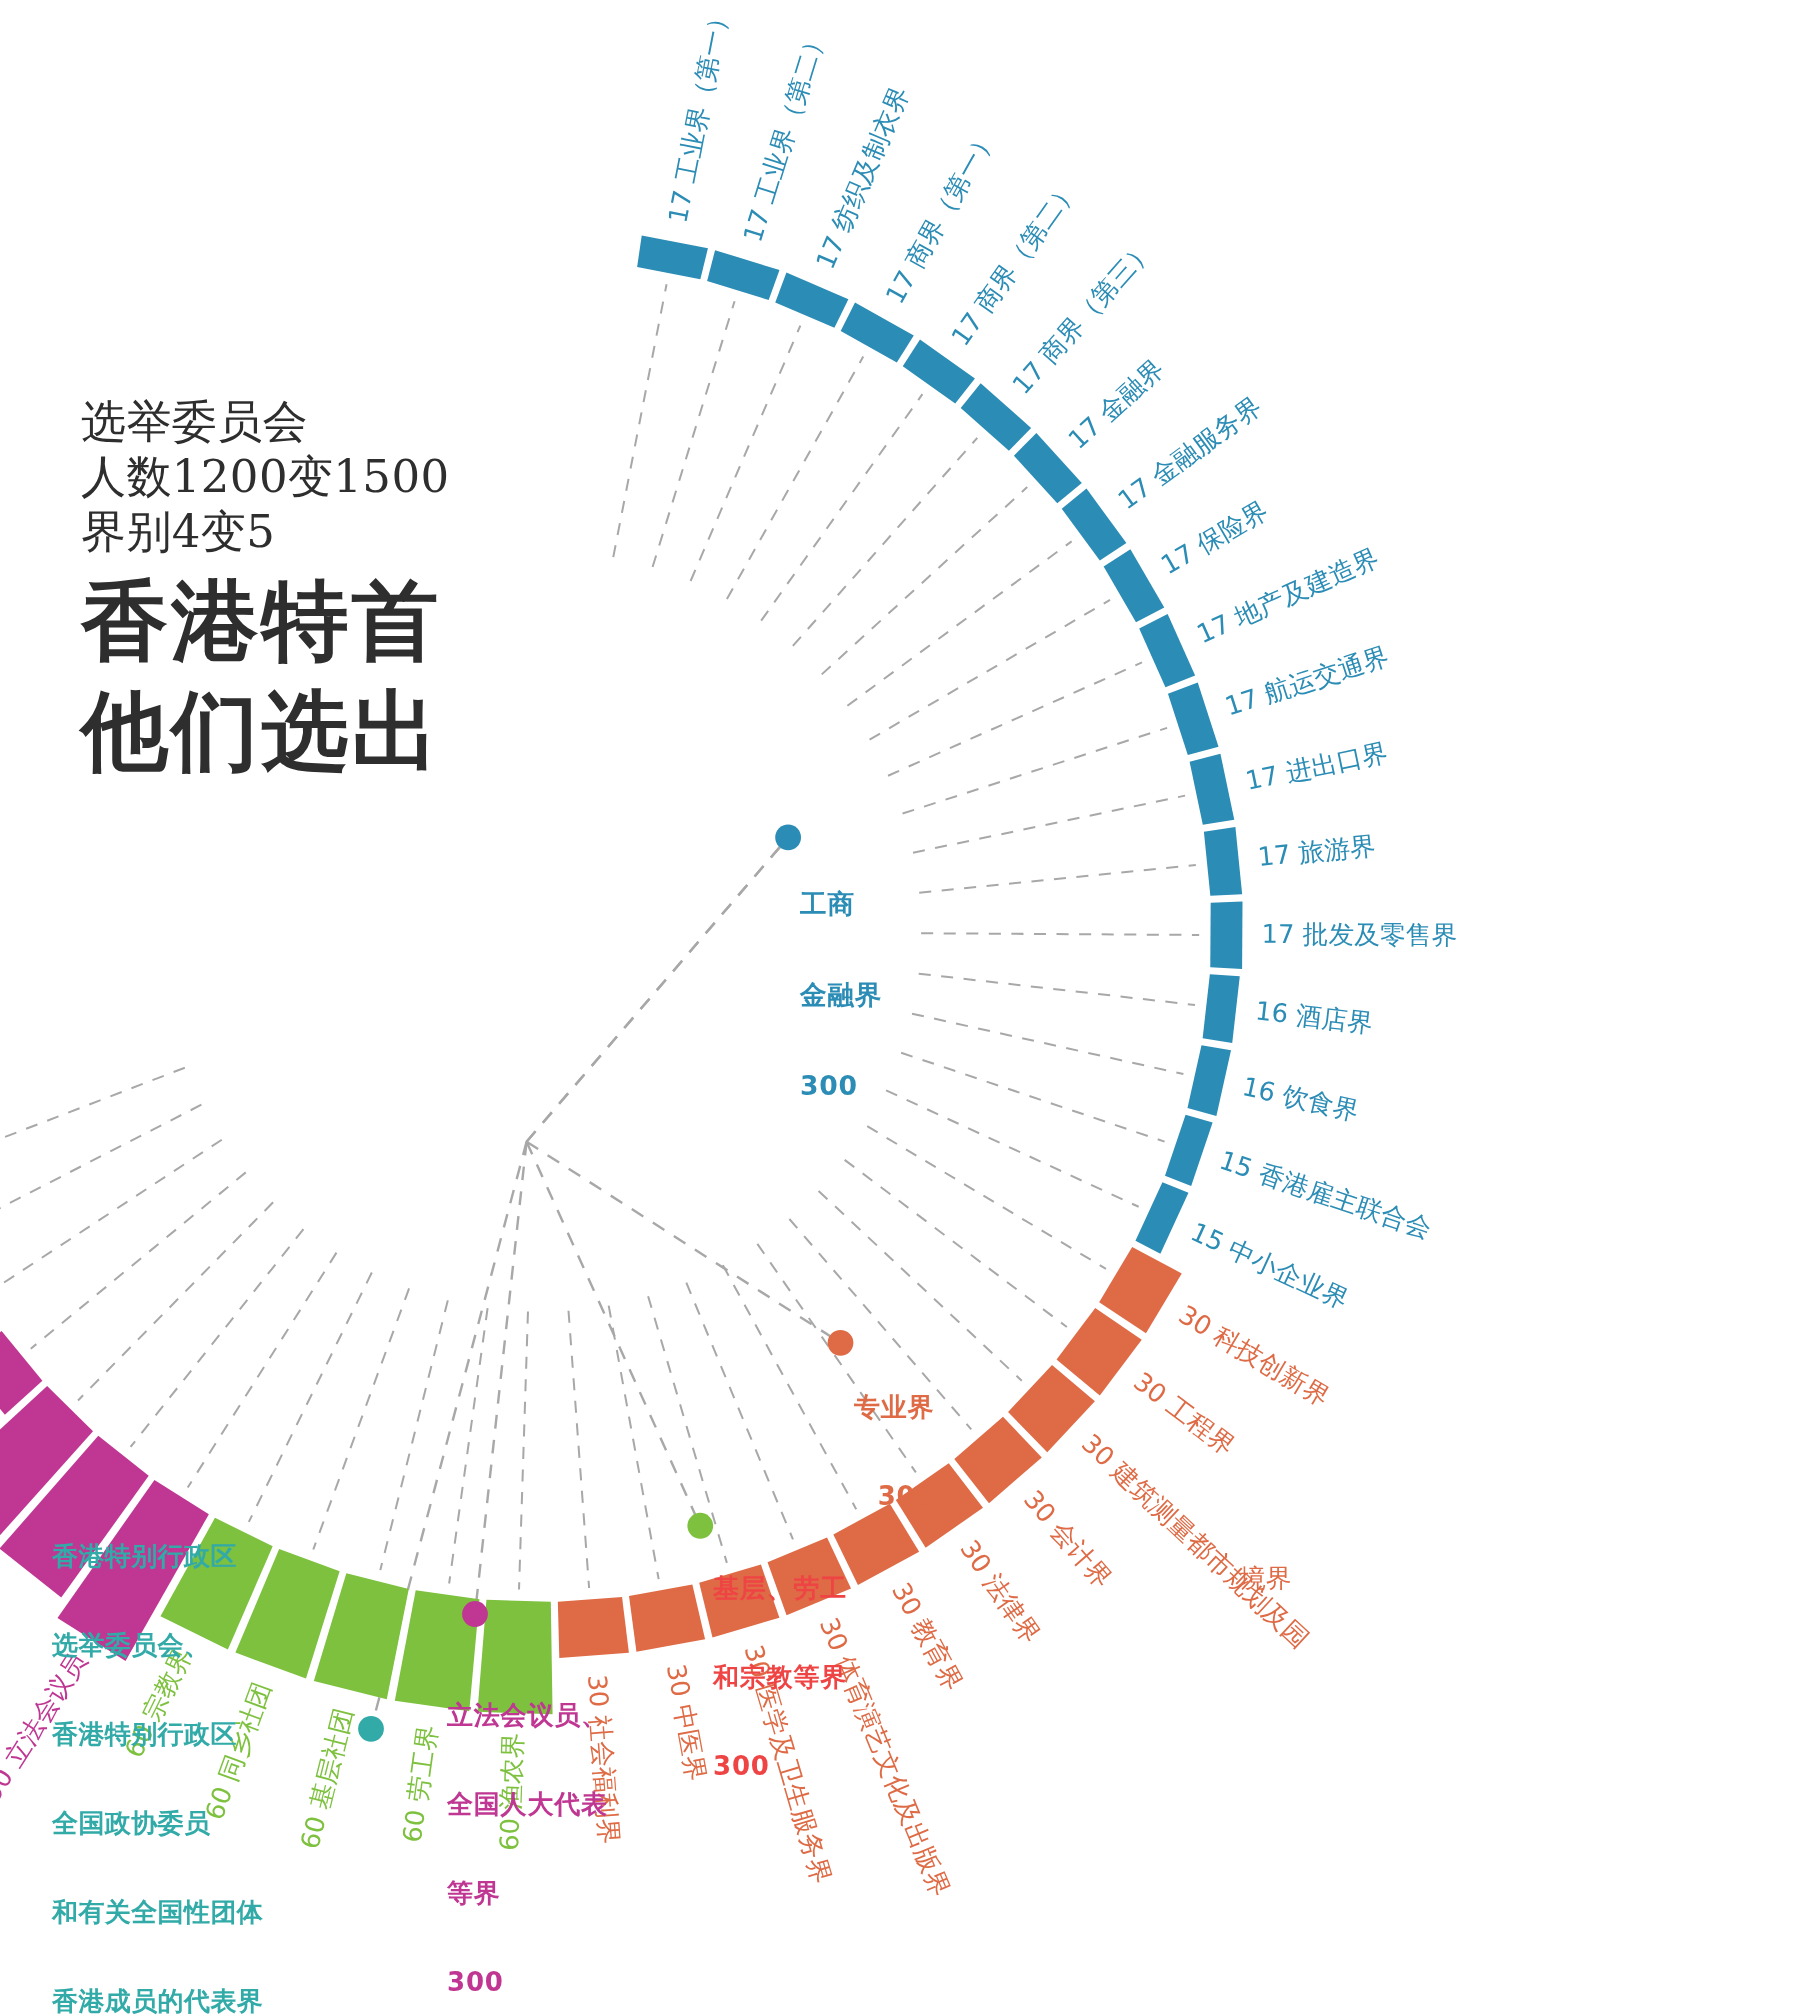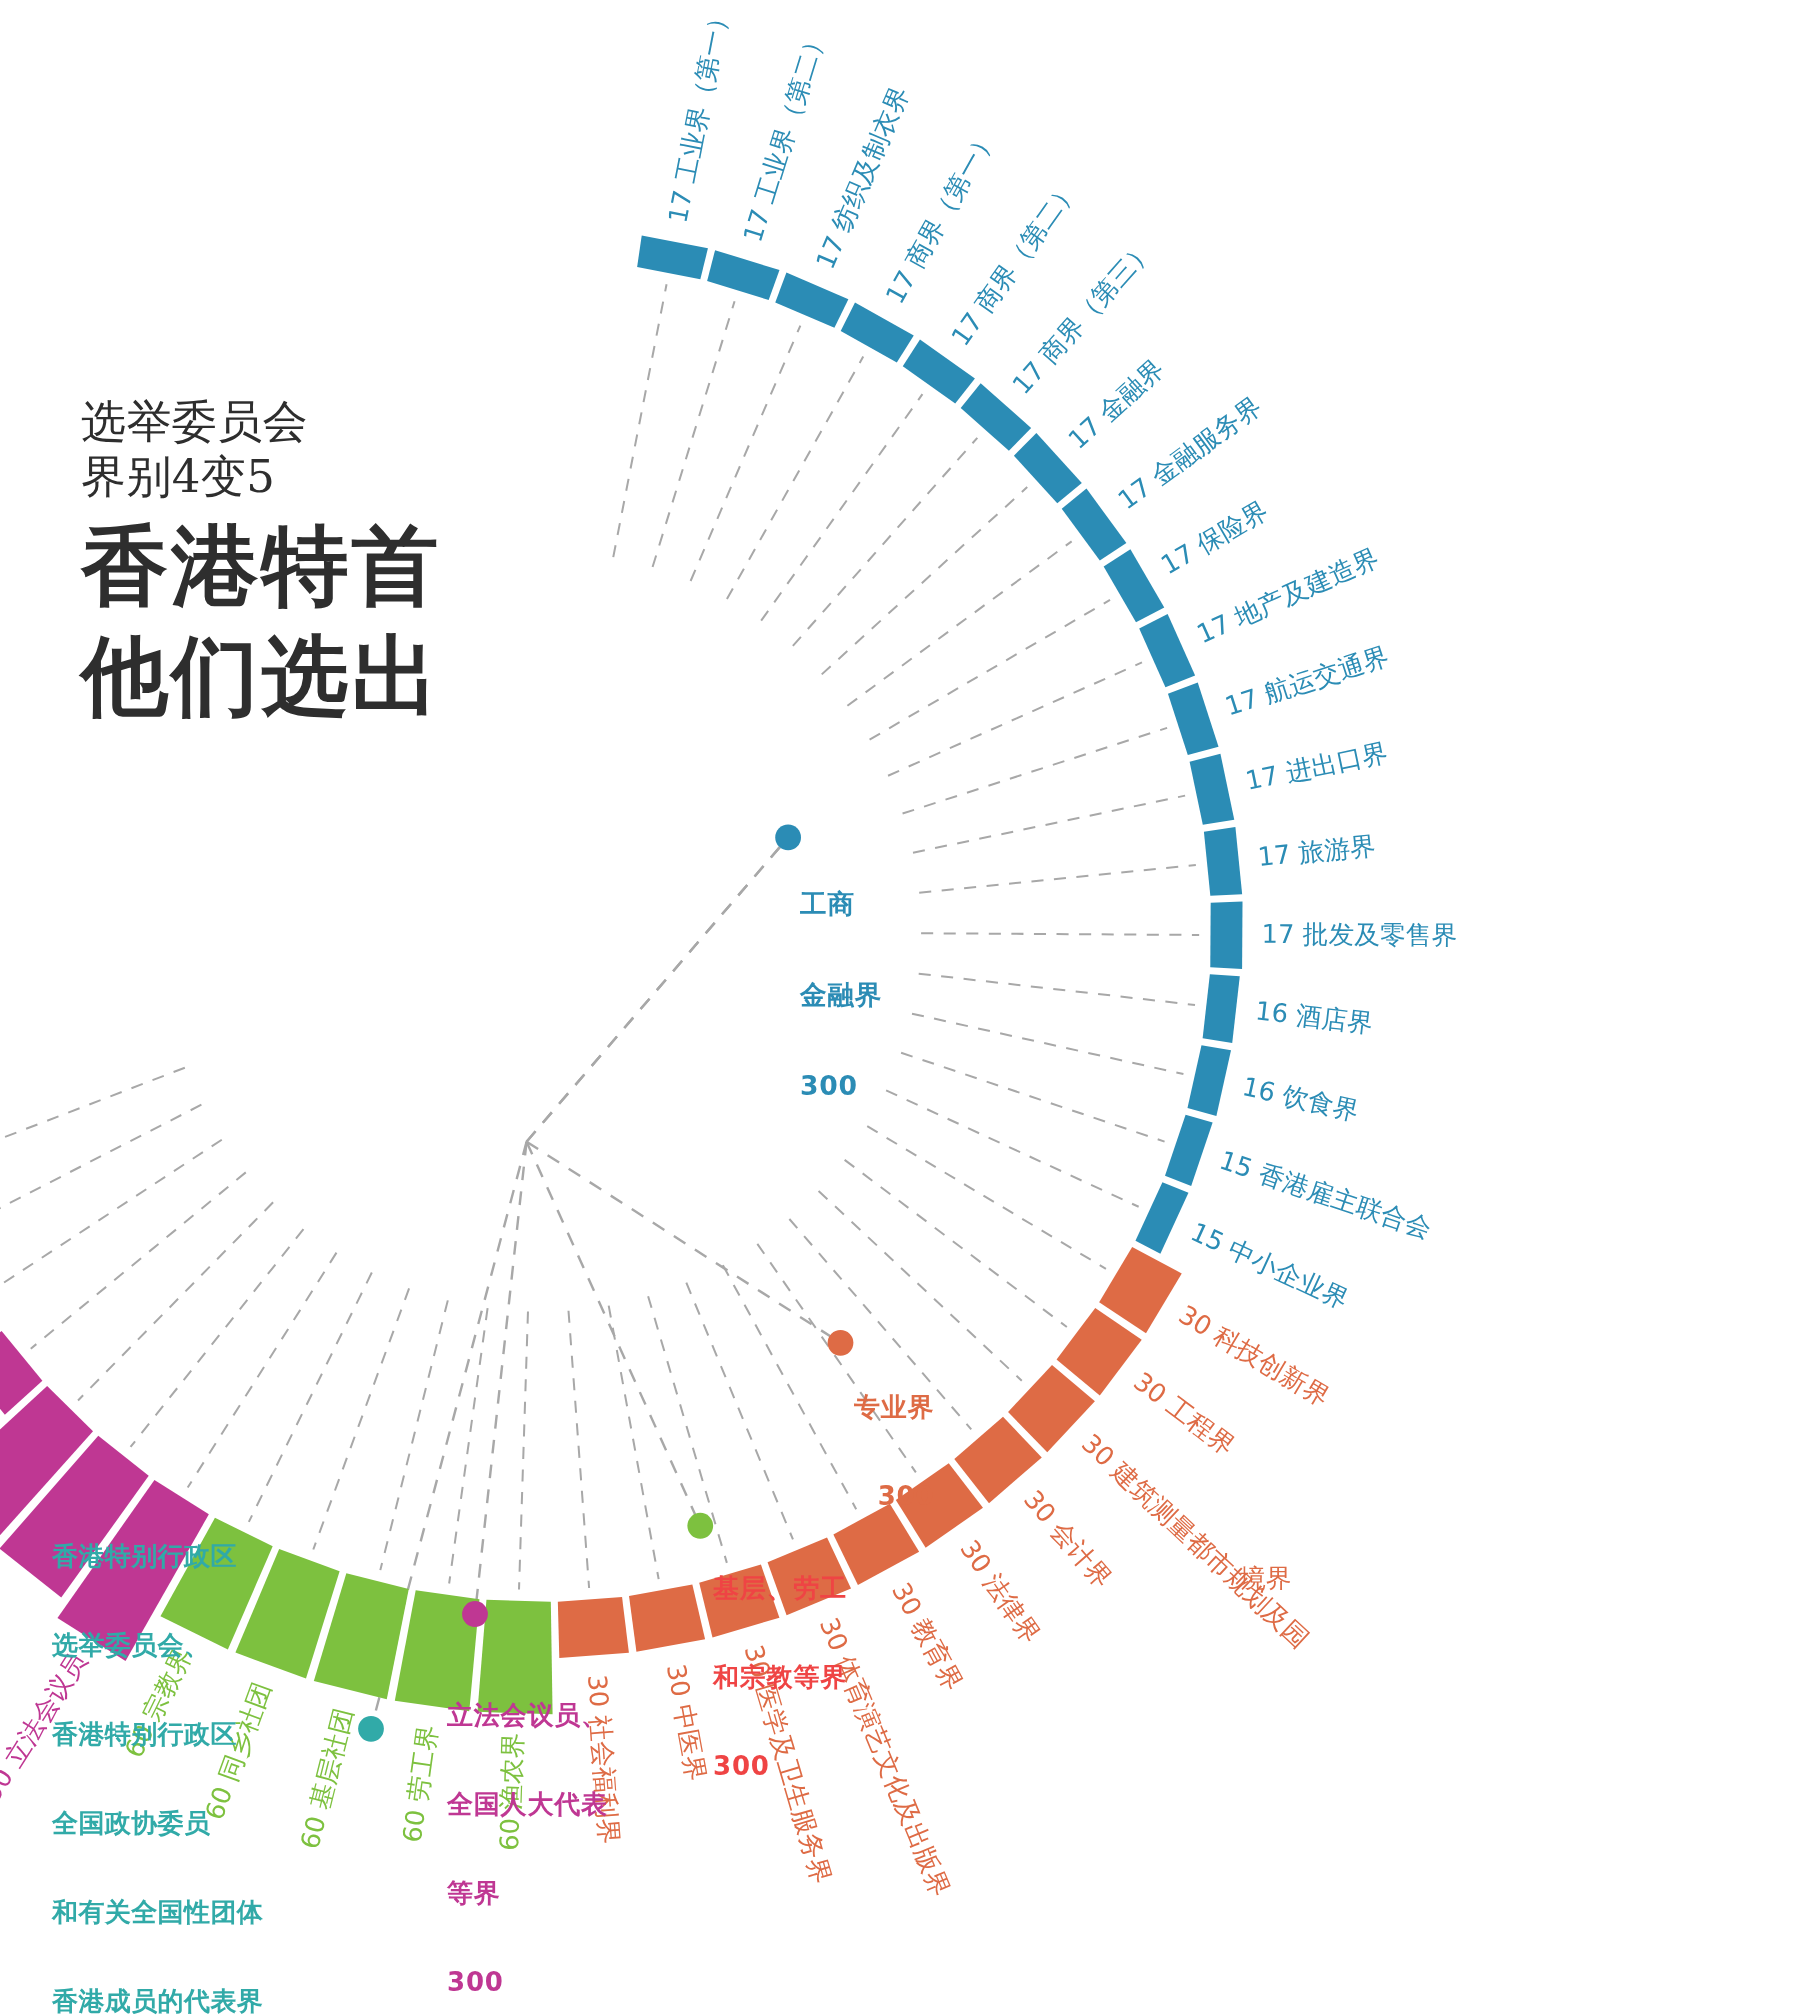--- a/index.html
+++ b/index.html
@@ -166,20 +166,21 @@
       </g>
     <g id="callout-lines">
         <polyline points="1500,5380 1500,5900 1820,5900" fill="none" stroke="#bf3793" stroke-width="6" stroke-dasharray="30 26"></polyline>
         <polyline points="1270,5430 1270,6470 1605,6470" fill="none" stroke="#bf3793" stroke-width="6" stroke-dasharray="30 26"></polyline>
         <polyline points="590,5870 590,7330 930,7330" fill="none" stroke="#31aaa8" stroke-width="6" stroke-dasharray="30 26"></polyline>
       </g>
   </svg>
 
   <div id="headline">
     <div class="kicker">选举委员会</div>
+    <div class="kicker">人数1200变1500</div>
     <div class="kicker">界别4变5</div>
     <div class="bigtitle">香港特首</div>
     <div class="bigtitle">他们选出</div>
   </div>
 
   <div class="hub" id="hub-business" style="left:800px;top:828px;font-size:26.6px;color:#2b8cb5;letter-spacing:0.8px;">
     <div>工商</div>
     <div>金融界</div>
     <div>300</div>
   </div>

